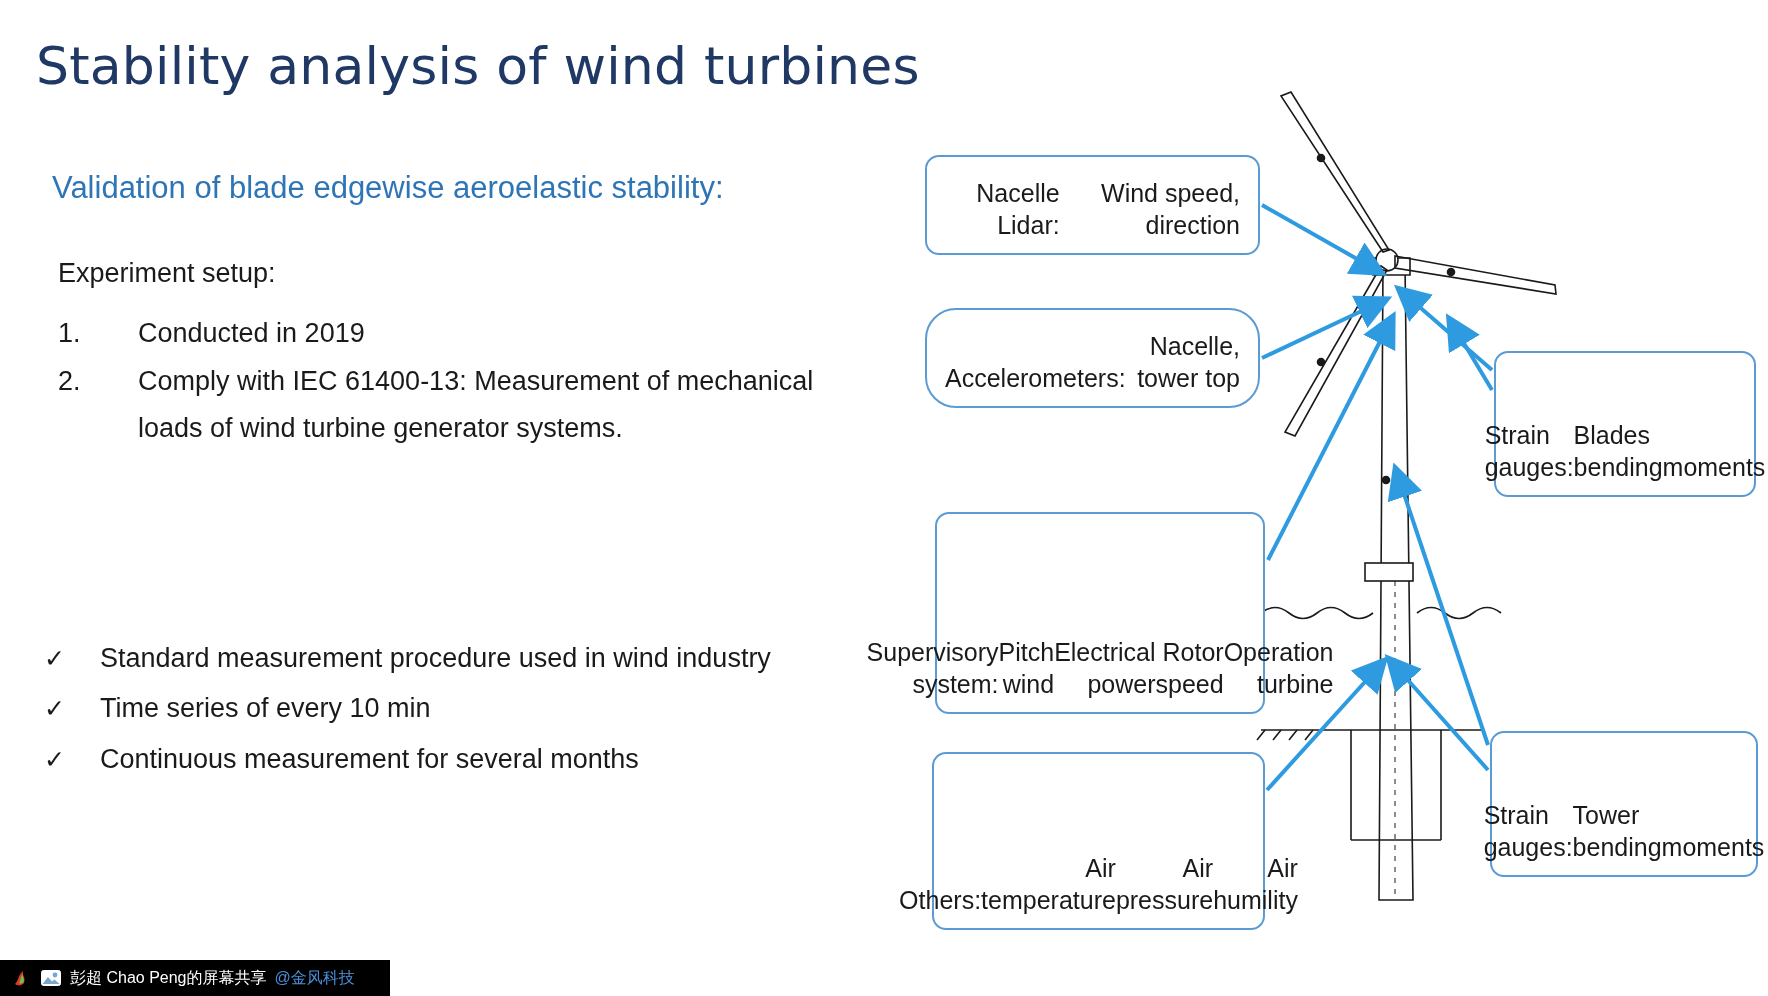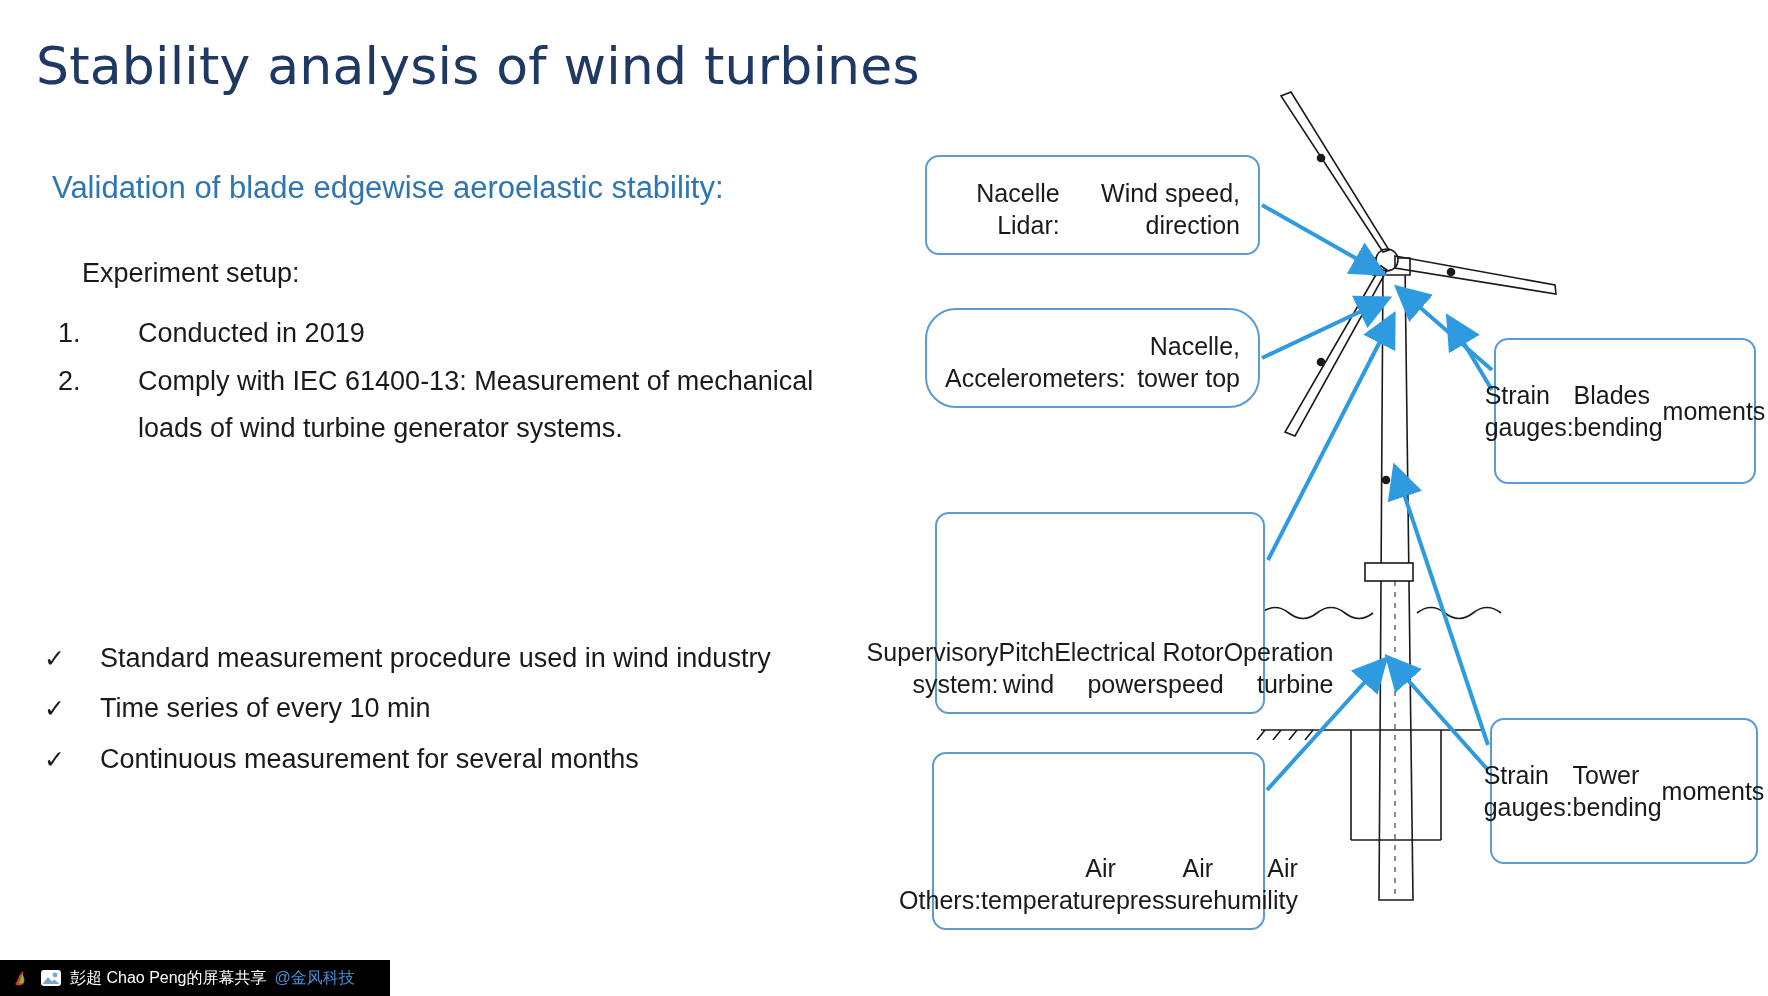--- a/index.html
+++ b/index.html
@@ -35,21 +35,21 @@
     position: absolute;
     left: 52px;
     top: 170px;
     font-size: 31px;
     color: #2e75b6;
     font-family: "Liberation Sans", sans-serif;
     white-space: nowrap;
   }
   .setup-label {
     position: absolute;
-    left: 82px;
+    left: 58px;
     top: 258px;
     font-size: 27px;
     color: #1a1a1a;
   }
   .num-list {
     position: absolute;
     left: 58px;
     top: 310px;
     width: 770px;
     font-size: 27px;
@@ -99,21 +99,21 @@
     background: #ffffff;
     font-size: 25px;
     color: #1a1a1a;
     line-height: 1.28;
     padding: 12px 18px;
     display: flex;
     flex-direction: row;
     justify-content: center;
   }
   .callout.right-align { text-align: right; align-items: flex-end; }
-  .callout.left-align { text-align: left; align-items: center; }
+  .callout.left-align { text-align: left; align-items: flex-end; margin-top: 13px; }
 
   #callout-lidar   { left: 925px; top: 155px;  width: 335px; height: 100px; }
   #callout-accel   { left: 925px; top: 308px;  width: 335px; height: 100px; border-radius: 31px; }
   #callout-strain-blade { left: 1494px; top: 338px; width: 262px; height: 146px; }
   #callout-super   { left: 935px; top: 512px;  width: 330px; height: 202px; }
   #callout-strain-tower { left: 1490px; top: 718px; width: 268px; height: 146px; }
   #callout-others  { left: 932px; top: 752px;  width: 333px; height: 178px; }
 
   
   #figure {

